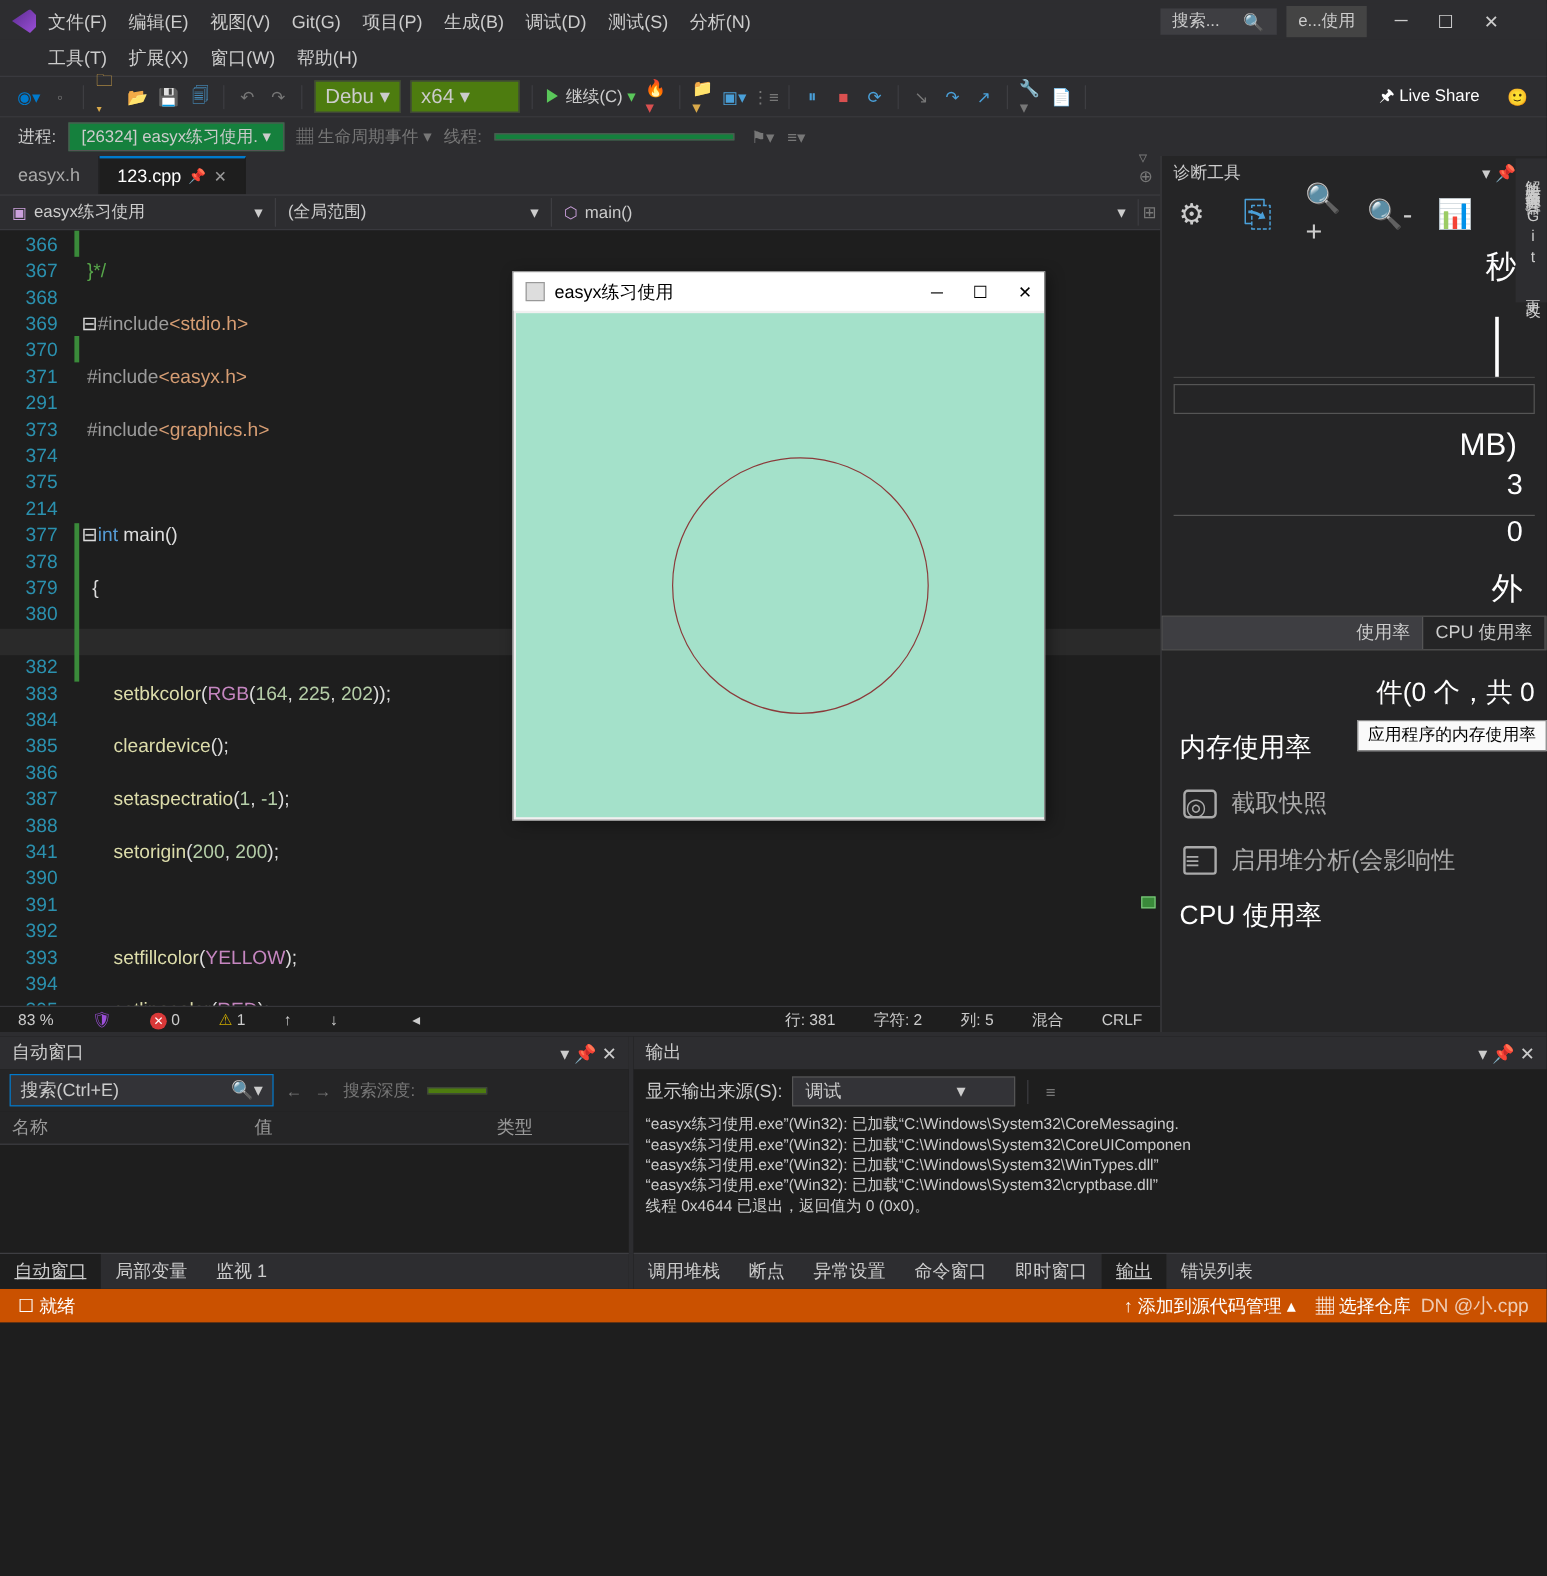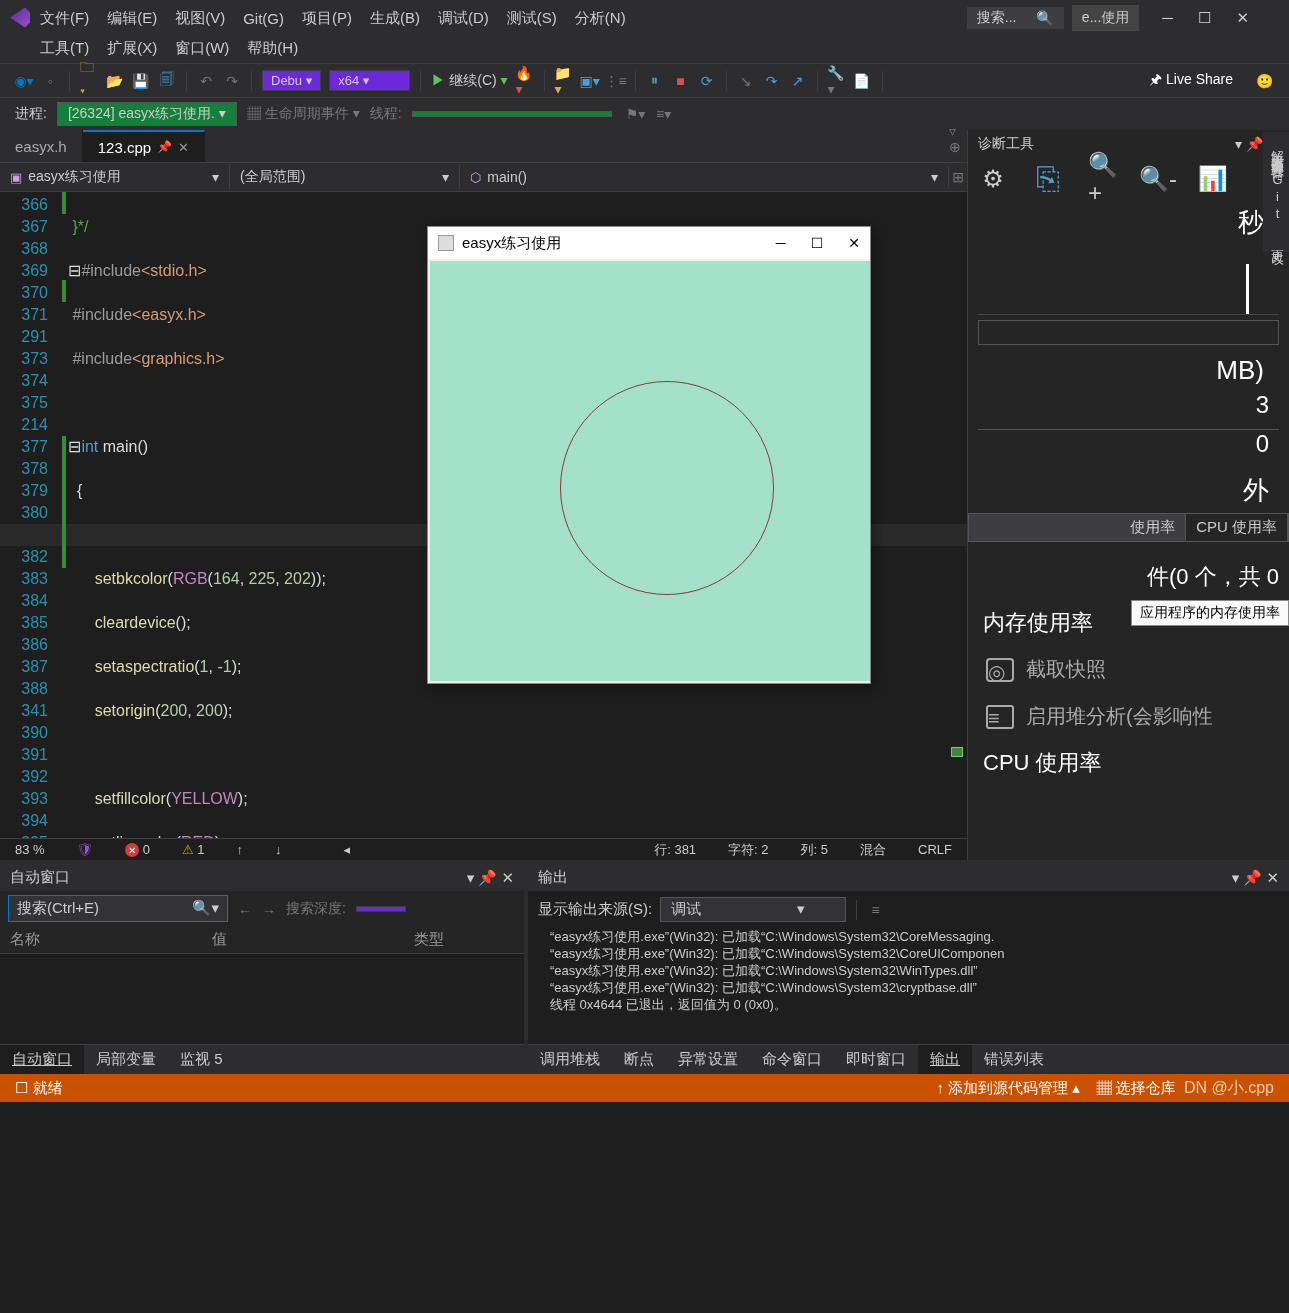--- a/index.html
+++ b/index.html
@@ -5,21 +5,21 @@
 *{margin:0;padding:0;box-sizing:border-box;font-family:"Microsoft YaHei",sans-serif;user-select:none}
 body{background:#1e1e1e;color:#ccc;overflow:hidden;width:1289px;height:1313px;font-size:14px}
 .title-bar{background:#2d2d30;height:35px;display:flex;align-items:center;padding:0 10px;gap:5px}
 .vs-logo{width:20px;height:20px;background:linear-gradient(135deg,#5c2d91,#9b4fd8);clip-path:polygon(75% 0,100% 25%,100% 75%,75% 100%,0 50%)}
 .menu-bar{background:#2d2d30;height:30px;display:flex;align-items:center;padding:0 40px;gap:18px;font-size:15px}
 .menu-bar span{cursor:pointer}
 .menu-bar2{background:#2d2d30;height:30px;display:flex;align-items:center;padding:0 40px;gap:18px;font-size:15px}
 .toolbar{background:#2d2d30;height:35px;display:flex;align-items:center;padding:0 15px;gap:8px;border-top:1px solid #3e3e42;border-bottom:1px solid #3e3e42}
 .tb-icon{width:18px;height:18px;display:inline-flex;align-items:center;justify-content:center;color:#007acc;font-size:14px}
 .tb-sep{width:1px;height:20px;background:#3e3e42;margin:0 2px}
-.tb-combo{background:#6d28d9;border:1px solid #3e3e42;padding:2px 8px;font-size:13px;color:#ccc}
+.tb-combo{background:#4d7c0f;border:1px solid #3e3e42;padding:2px 8px;font-size:17px;color:#ccc}
 .process-bar{background:#2d2d30;height:32px;display:flex;align-items:center;padding:0 15px;gap:10px;font-size:14px}
 .process-tag{background:#15803d;padding:2px 10px;border:1px solid #555}
 .dim{color:#777}
 .main-area{display:flex;height:730px}
 .editor-col{flex:1;display:flex;flex-direction:column;min-width:0}
 .tabs{background:#2d2d30;height:32px;display:flex;align-items:stretch}
 .tab{padding:5px 15px;display:flex;align-items:center;gap:6px;color:#aaa;border-right:1px solid #1e1e1e;font-size:15px}
 .tab.active{background:#1e1e1e;color:#fff;border-top:2px solid #007acc}
 .pin{color:#777;font-size:12px}
 .close-x{color:#999;font-size:13px}
@@ -60,21 +60,21 @@
 .bp-hdr{background:#2d2d30;padding:4px 10px;display:flex;justify-content:space-between;align-items:center;font-size:15px}
 .search-row{display:flex;align-items:center;gap:10px;padding:4px 8px;background:#252526}
 .search-box{background:#333337;border:1px solid #007acc;padding:3px 8px;flex:0 0 220px;display:flex;justify-content:space-between;font-size:15px}
 .tbl-hdr{display:flex;background:#252526;border-bottom:1px solid #3e3e42;padding:4px 10px;font-size:15px}
 .tbl-hdr div{flex:1;color:#999}
 .btabs{display:flex;background:#2d2d30;padding:0;border-top:1px solid #3e3e42}
 .btab{padding:5px 12px;font-size:15px;color:#ccc}
 .btab.on{background:#1e1e1e;text-decoration:underline}
 .out-hdr{padding:6px 10px;display:flex;align-items:center;gap:8px;font-size:15px}
 .out-combo{background:#333337;border:1px solid #555;padding:2px 40px 2px 10px;font-size:15px}
-.out-body{flex:1;padding:0 22px;font-family:Consolas,monospace;font-size:13px;color:#ccc;line-height:17px;overflow:hidden}
+.out-body{flex:1;padding:0 10px;font-family:Consolas,monospace;font-size:13px;color:#ccc;line-height:17px;overflow:hidden}
 .statusbar{background:#ca5100;height:28px;display:flex;align-items:center;padding:0 15px;justify-content:space-between;color:#fff;font-size:15px}
 .popup{position:absolute;background:#f0f0f0;border:1px solid #888;box-shadow:3px 3px 12px rgba(0,0,0,.4);z-index:100}
 .popup-title{height:32px;display:flex;align-items:center;justify-content:space-between;padding:0 10px;background:#fff}
 .popup-title-left{display:flex;align-items:center;gap:8px;color:#000;font-size:15px}
 .win-btns{display:flex;gap:25px;color:#000}
 .canvas{background:#a4e1ca;position:relative}
 .circle{position:absolute;border:1px solid #8b3a3a;border-radius:50%}
 .hdr-right{margin-left:auto;display:flex;align-items:center;gap:8px}
 .search-pill{background:#3e3e42;padding:2px 10px;font-size:14px;display:flex;align-items:center;gap:20px}
 .app-tag{background:#444;padding:4px 10px;font-size:14px}
@@ -334,21 +334,21 @@
     </div>
     <div class="tbl-hdr">
       <div>名称</div>
       <div>值</div>
       <div style="flex:0 0 100px">类型</div>
     </div>
     <div style="flex:1"></div>
     <div class="btabs">
       <div class="btab on">自动窗口</div>
       <div class="btab">局部变量</div>
-      <div class="btab">监视 5</div>
+      <div class="btab">监视 1</div>
     </div>
   </div>
   <div class="output-panel">
     <div class="bp-hdr">
         <span>输出</span>
         <span><span>▾</span> <span>📌</span> <span>✕</span></span>
       </div>
     <div class="out-hdr">
       <span>显示输出来源(S):</span>
       <span class="out-combo"><span>调试</span> &nbsp;&nbsp;&nbsp;&nbsp;&nbsp;&nbsp;&nbsp;&nbsp;&nbsp;&nbsp;&nbsp;&nbsp;&nbsp;&nbsp;&nbsp;&nbsp;&nbsp;&nbsp;&nbsp;&nbsp;&nbsp;&nbsp;▾</span>

